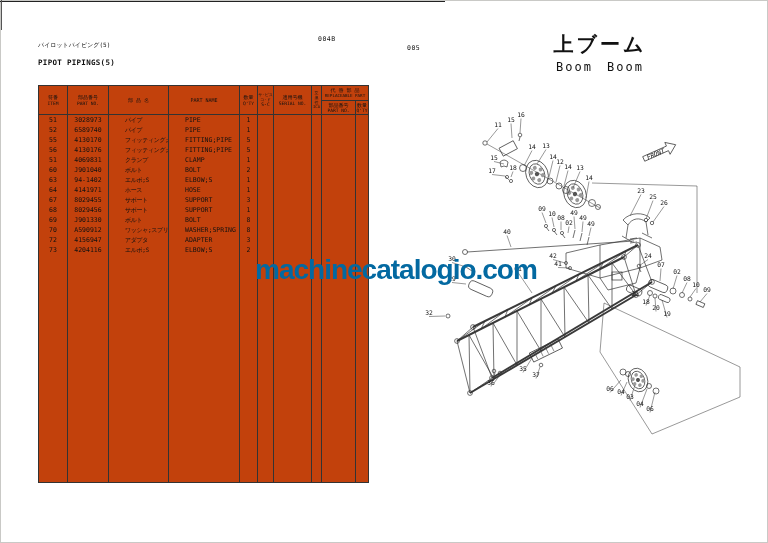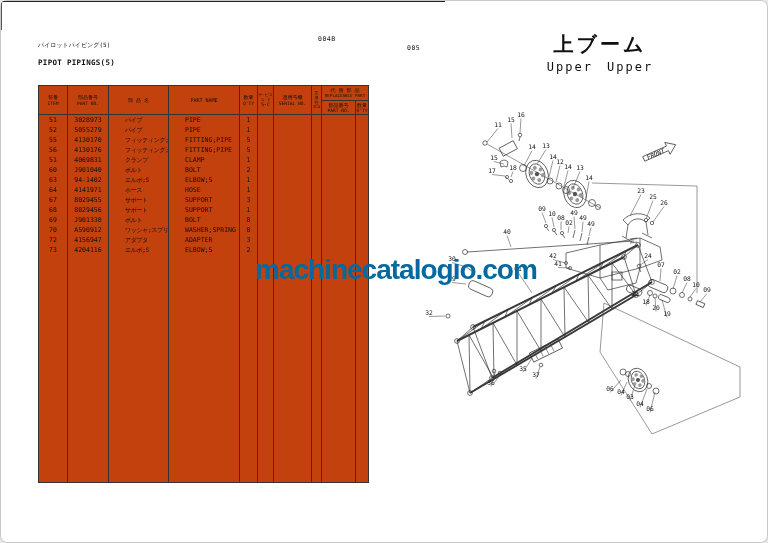--- a/index.html
+++ b/index.html
@@ -1,18 +1,18 @@
 <!DOCTYPE html>
 <html><head>
 <meta charset="utf-8">
 <style>
   html,body{margin:0;padding:0;background:#e8e8e6;}
   .page{position:relative;width:768px;height:543px;background:#ffffff;overflow:hidden;
         font-family:"DejaVu Sans Mono","Liberation Mono",monospace;color:#111;
-        box-shadow:inset 0 0 0 1px #c9c9c6;border-radius:7px;}
+        box-shadow:inset 0 0 0 1px #c9c9c6;}
   .scan-topline{position:absolute;left:0;top:1px;width:445px;height:0;border-top:1.5px solid #222;}
   .scan-leftline{position:absolute;left:1px;top:0;width:0;height:30px;border-left:1px solid #555;}
 
   .pcode{position:absolute;font-size:6.5px;letter-spacing:.5px;}
   .pcode.left{left:318px;top:35px;}
   .pcode.right{left:407px;top:44px;}
 
   .page-title{position:absolute;left:500px;top:31px;width:200px;text-align:center;}
   .page-title .ja{font-size:20px;font-weight:bold;letter-spacing:3px;}
   .page-title .en{font-size:12px;letter-spacing:2px;word-spacing:5px;margin-top:2px;}
@@ -53,21 +53,21 @@
 
 <div class="page">
   <div class="scan-topline"></div>
   <div class="scan-leftline"></div>
 
   <span class="pcode left">004B</span>
   <span class="pcode right">005</span>
 
   <div class="page-title">
     <div class="ja">上ブーム</div>
-    <div class="en">Upper Upper</div>
+    <div class="en">Boom Boom</div>
   </div>
 
   <div class="section-title">
     <div class="ja">パイロットパイピング(5)</div>
     <div class="en">PIPOT PIPINGS(5)</div>
   </div>
 
   <table class="parts">
     <colgroup>
       <col style="width:29px">
@@ -109,21 +109,21 @@
           <td class="l">PIPE</td>
           <td class="c">1</td>
           <td></td>
           <td></td>
           <td></td>
           <td></td>
           <td></td>
         </tr>
         <tr>
           <td class="c">52</td>
-          <td class="c">5055279</td>
+          <td class="c">6589740</td>
           <td class="l jp">パイプ</td>
           <td class="l">PIPE</td>
           <td class="c">1</td>
           <td></td>
           <td></td>
           <td></td>
           <td></td>
           <td></td>
         </tr>
         <tr>

